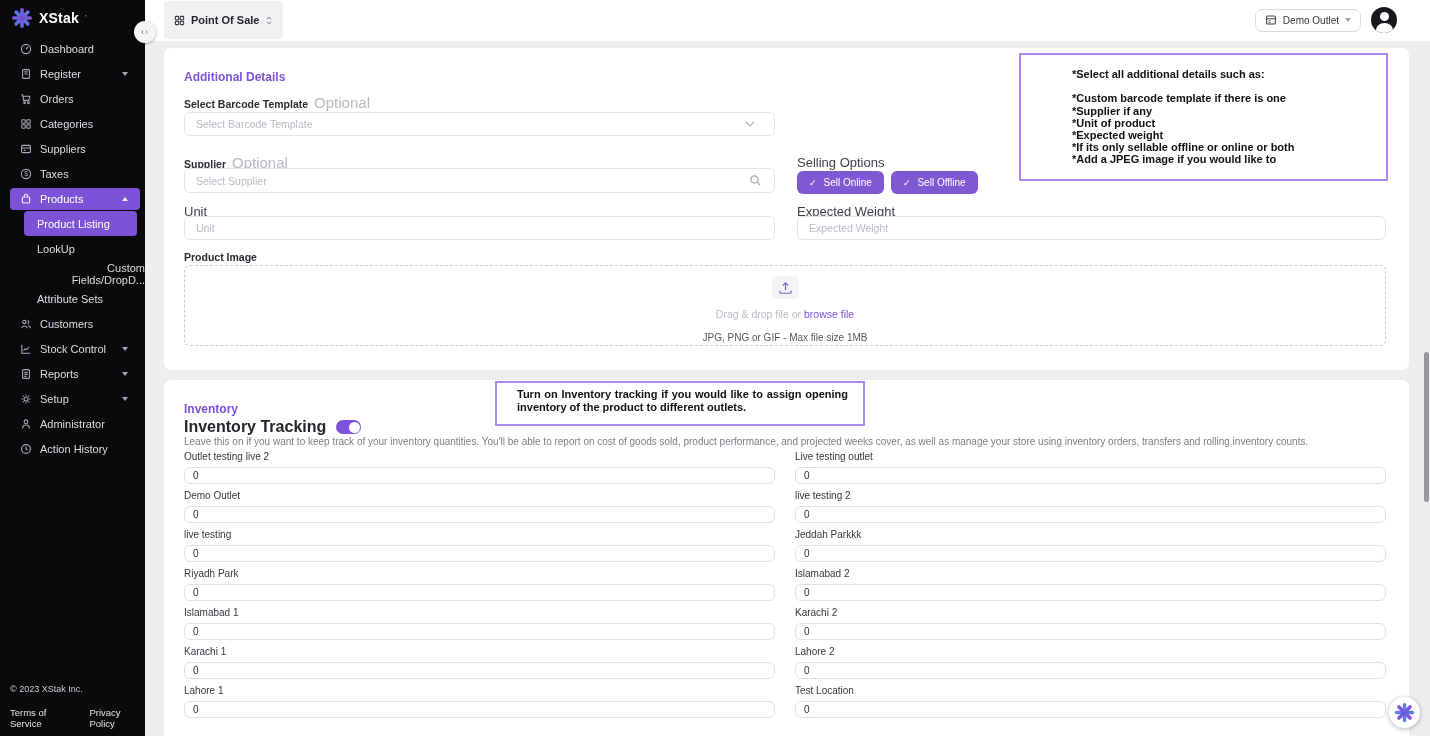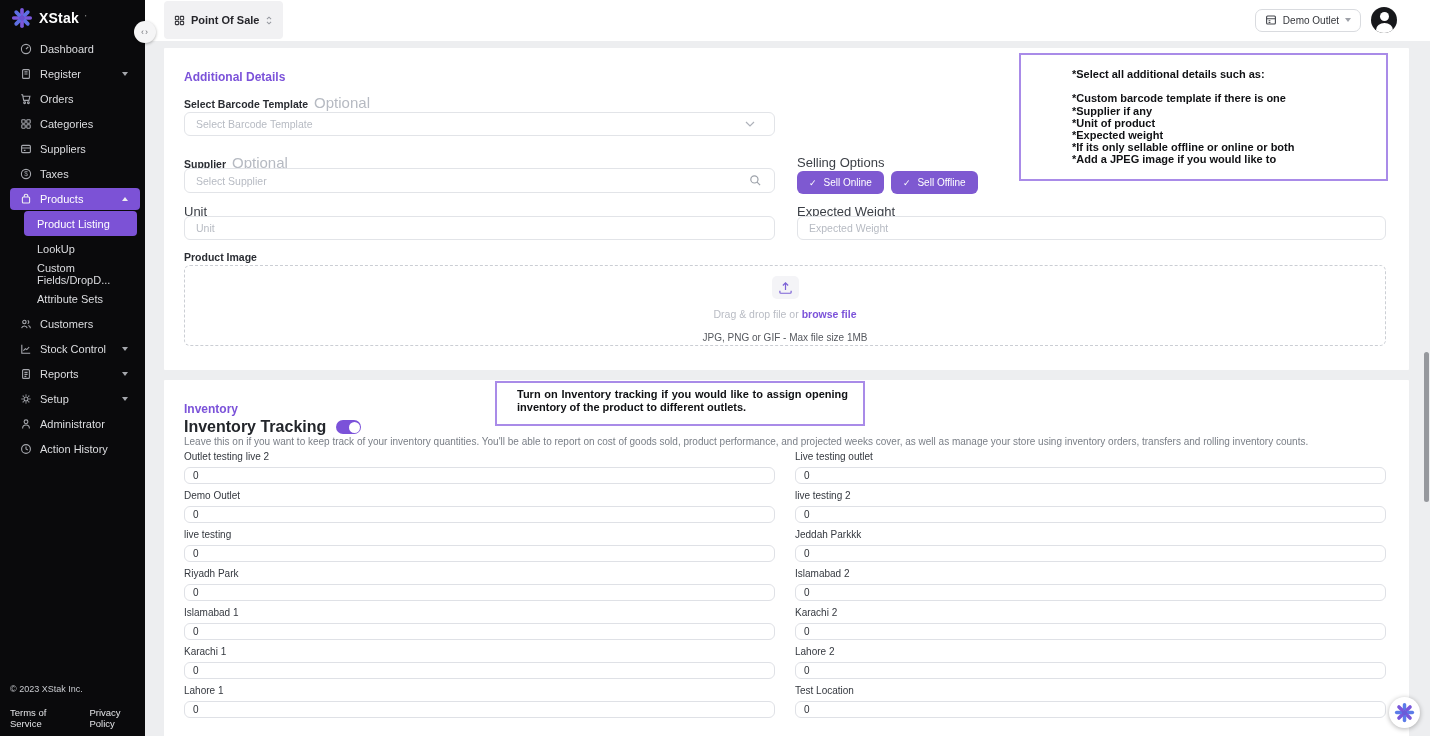--- a/index.html
+++ b/index.html
@@ -9,21 +9,21 @@
     font-family: "Liberation Sans", sans-serif;
     background: #EDEEF0;
     overflow: hidden;
     color:#2A2D33;
   }
   
   .sidebar { position:absolute; left:0; top:0; width:145px; height:736px; background:#0A0A0C; z-index:5; }
   .logo { display:flex; align-items:center; gap:6px; padding:7px 0 0 11px; height:28px; }
   .logo-text { color:#fff; font-weight:bold; font-size:14px; letter-spacing:.2px; }
   .logo-tm { color:#bbb; font-size:8px; vertical-align:top; }
-  .menu { margin-top:8px; }
+  .menu { margin-top:8px;text-align:right; }
   .s-item { display:flex; align-items:center; height:25px; padding-left:20px; font-size:11px; color:#DCDDE0; position:relative; cursor:pointer; }
   .s-item .ic { width:12px; height:12px; margin-right:8px; flex:0 0 12px; }
   .s-item.active { height:22px; margin:1.5px 5px 1.5px 10px; padding-left:10px; background:#7C52D6; border-radius:4px; color:#fff; }
   .chev-down, .chev-up { position:absolute; right:17px; width:0; height:0; border-left:3.5px solid transparent; border-right:3.5px solid transparent; }
   .chev-down { border-top:4px solid #A5A7AD; }
   .chev-up { border-bottom:4px solid #EDEDF0; }
   .sub-item { height:25px; display:flex; align-items:center; padding-left:37px; font-size:11px; color:#DCDDE0; cursor:pointer; }
   .sub-item.active { margin:0 8px 0 24px; padding-left:13px; background:#7C52D6; border-radius:4px; color:#fff; }
   .sidebar-footer { position:absolute; left:10px; bottom:7px; }
   .sb-copy { font-size:9px; color:#C9CBD0; }
@@ -33,37 +33,37 @@
   .topbar { position:absolute; left:145px; top:0; width:1285px; height:41px; background:#fff; z-index:2; }
   .pos-tab { position:absolute; left:19px; top:1px; height:38px; background:#F1F1F3; border-radius:4px; display:flex; align-items:center; gap:6px; padding:0 10px; font-size:11px; font-weight:bold; color:#26262B; cursor:pointer; }
   .topbar-right { position:absolute; right:33px; top:7px; display:flex; align-items:center; gap:10px; }
   .outlet-btn { height:23px; border:1px solid #D9DBDF; border-radius:7px; background:#fff; display:flex; align-items:center; gap:6px; padding:0 9px; font-size:10px; color:#33353A; cursor:pointer; }
   .tri-down { width:0; height:0; border-left:3.5px solid transparent; border-right:3.5px solid transparent; border-top:4px solid #9EA1A8; }
   .avatar { width:26px; height:26px; border-radius:50%; background:#17181B; overflow:hidden; position:relative; cursor:pointer; }
   .avatar .head { position:absolute; left:8.5px; top:5px; width:9px; height:9px; border-radius:50%; background:#fff; }
   .avatar .bust { position:absolute; left:4.5px; top:16px; width:17px; height:14px; border-radius:50%; background:#fff; }
   
   .main { position:absolute; left:145px; top:41px; width:1285px; height:695px; background:#EDEEF0; overflow:hidden; }
-  .card { position:absolute; background:#fff; border-radius:1px; }
+  .card { position:absolute; background:#fff; border-radius:7px; }
   .card1 { left:19px; top:7px; width:1245px; height:322px; }
   .card2 { left:19px; top:339px; width:1245px; height:372px; }
   .sec-heading { position:absolute; font-size:12px; font-weight:bold; color:#7B52D9; }
   .f-label { position:absolute; font-size:10.5px; font-weight:bold; color:#2A2D33; }
   .f-label .opt { font-weight:normal; color:#B6BAC2; font-size:15px; margin-left:6px; }
   .f-label-reg { position:absolute; font-size:13px; font-weight:normal; color:#3B3F46; }
   .inp { position:absolute; border:1px solid #E2E4E8; border-radius:6px; background:#fff; font-family:"Liberation Sans",sans-serif; font-size:10.5px; color:#333; padding:0 11px; outline:none; }
   .inp::placeholder { color:#B7BBC3; }
   .inp-ic { position:absolute; pointer-events:none; }
   .btn-row { position:absolute; display:flex; gap:7px; }
   .btn-purple { height:23px; border:none; border-radius:6px; background:#7E59D1; color:#fff; font-family:"Liberation Sans",sans-serif; font-size:10px; display:inline-flex; align-items:center; gap:7px; padding:0 12px; cursor:pointer; }
   .btn-purple .ck { font-size:9px; }
   .dropzone { position:absolute; left:20px; top:217px; width:1202px; height:81px; border:1px dashed #CBCED4; border-radius:6px; text-align:center; cursor:pointer; }
   .up-box { width:27px; height:23px; background:#F4F4F7; border-radius:5px; margin:10px auto 0; display:flex; align-items:center; justify-content:center; }
   .drop-text { font-size:10.5px; color:#B9BCC4; margin-top:9px; }
-  .drop-text .browse { color:#7B52D9; font-weight:bold; cursor:pointer; }
+  .drop-text .browse { color:#7B52D9; font-weight:normal; cursor:pointer; }
   .drop-hint { font-size:10px; color:#55585E; margin-top:12px; }
   
   .note { position:absolute; background:#fff; border:2px solid #A98BE8; font-weight:bold; color:#101114; z-index:3; }
   .note1 { left:874px; top:12px; width:369px; height:128px; font-size:11px; line-height:12.2px; padding:13px 10px 0 51px; white-space:pre-line; }
   .note2 { left:350px; top:340px; width:370px; height:45px; font-size:11px; line-height:12.6px; padding:5px 15px 0 20px; text-align:justify; }
   
   .track-row { position:absolute; left:20px; top:38px; display:flex; align-items:center; }
   .track-label { font-size:16px; font-weight:bold; color:#23262B; }
   .toggle { width:25px; height:14px; border-radius:8px; background:#7B52D9; position:relative; margin-left:10px; cursor:pointer; }
   .toggle .knob { position:absolute; right:1.5px; top:1.5px; width:11px; height:11px; border-radius:50%; background:#fff; }

